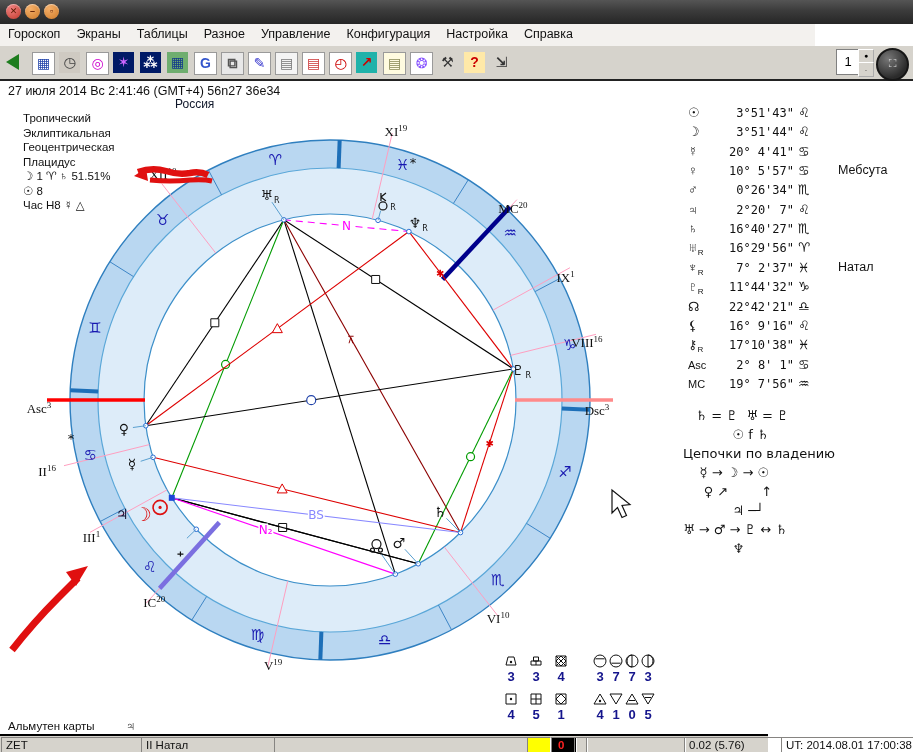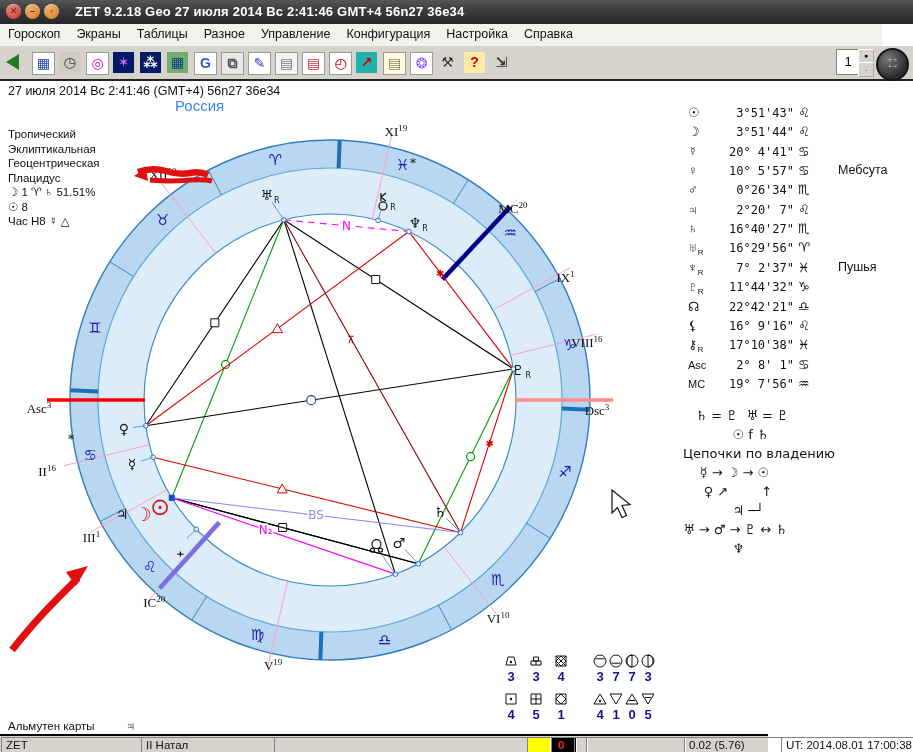--- a/index.html
+++ b/index.html
@@ -4,41 +4,41 @@
 <style>
   html,body{margin:0;padding:0;}
   body{width:913px;height:752px;overflow:hidden;position:relative;background:#fff;
        font-family:"Liberation Sans","DejaVu Sans",sans-serif;-webkit-font-smoothing:antialiased;}
   #titlebar{position:absolute;left:0;top:0;width:913px;height:24px;
     background:linear-gradient(#555 0%,#3b3b3b 45%,#262626 100%);color:#fff;}
   .winbtn{position:absolute;top:4px;width:15px;height:15px;border-radius:50%;
     font-size:9px;line-height:15px;text-align:center;color:#5a1a00;font-weight:bold;
     box-shadow:inset 0 1px 1px rgba(255,255,255,.5);}
   #title-text{position:absolute;left:75px;top:4px;font-size:13px;font-weight:bold;letter-spacing:.2px;}
-  #menubar{position:absolute;left:0;top:24px;width:882px;height:22px;background:#f3f1ee;
+  #menubar{position:absolute;left:0;top:24px;width:815px;height:22px;background:#f3f1ee;
     border-bottom:1px solid #d8d5d0;font-size:12.5px;color:#111;}
   .menu-item{display:inline-block;padding:3px 8px 0 8px;cursor:default;}
   #toolbar{position:absolute;left:0;top:46px;width:913px;height:33px;background:#d6d3cc;
     border-bottom:2px solid #222;}
   .tbicon{position:absolute;top:6px;width:21px;height:21px;text-align:center;line-height:21px;
     font-size:14px;overflow:hidden;}
   #back-arrow{position:absolute;left:6px;top:8px;width:0;height:0;
     border-top:8px solid transparent;border-bottom:8px solid transparent;border-right:13px solid #1e7d1e;}
   #spinbox{position:absolute;left:836px;top:3px;width:22px;height:24px;background:#fff;
     border:1px solid #808080;border-right:none;font-size:13px;text-align:center;line-height:24px;}
   #spinbtns{position:absolute;left:858px;top:3px;width:14px;height:26px;}
   .spb{position:absolute;left:0;width:14px;height:13px;background:#d6d3cc;border:1px outset #fff;
        font-size:7px;line-height:11px;text-align:center;color:#000;}
   #zoombtn{position:absolute;left:876px;top:2px;width:29px;height:29px;border-radius:50%;
     background:radial-gradient(circle at 35% 30%,#777,#2b2b2b 70%);
     border:2px solid #161616;color:#ddd;font-size:11px;text-align:center;line-height:26px;}
   #content{position:absolute;left:0;top:81px;width:744px;height:653px;background:#fff;padding-left:44px;}
   #chart-date{position:absolute;left:8px;top:3px;font-size:12.5px;color:#111;}
-  #chart-country{position:absolute;left:175px;top:16px;font-size:15px;color:#3b82f6;}
-  #info-block{position:absolute;left:8px;top:30px;font-size:11.5px;line-height:14.5px;color:#111;margin-top:16px;}
+  #chart-country{position:absolute;left:175px;top:16px;font-size:12px;color:#0f172a;}
+  #info-block{position:absolute;left:23px;top:30px;font-size:11.5px;line-height:14.5px;color:#111;}
   #svg-layer{position:absolute;left:0;top:-81px;width:913px;height:752px;}
   .redtext{color:#e01010;font-weight:bold;position:absolute;}
   #nakshatra{left:16px;top:140px;font-size:19px;}
   #bottom-note{left:13px;top:588px;font-size:16.5px;}
   #planet-list{position:absolute;left:688px;top:24px;width:225px;}
   .prow{position:absolute;left:0;height:19px;font-size:12.5px;color:#111;white-space:nowrap;}
   .pg{display:inline-block;width:26px;font-size:13px;}
   .pr{font-size:8px;vertical-align:-3px;}
   .pdeg{display:inline-block;width:80px;text-align:right;font-family:"DejaVu Sans Mono",monospace;font-size:12px;}
   .psign{display:inline-block;width:20px;margin-left:4px;font-size:13px;}
@@ -53,21 +53,20 @@
   .scell{position:absolute;top:1px;height:14px;border:1px solid;border-color:#868481 #fdfdfd #fdfdfd #868481;
      padding-top:1px;padding-left:4px;overflow:hidden;white-space:nowrap;}
 </style>
 </head>
 <body>
 
 <div id="titlebar">
   <div class="winbtn" style="left:6px;background:radial-gradient(circle at 35% 30%,#f08080,#c03a2a);">✕</div>
   <div class="winbtn" style="left:25px;background:radial-gradient(circle at 35% 30%,#f5b06a,#d07b28);">–</div>
   <div class="winbtn" style="left:44px;background:radial-gradient(circle at 35% 30%,#f5b06a,#d07b28);">▫</div>
-  <div id="title-text">ZET 9.2.18 Geo   27 июля 2014  Вс   2:41:46 GMT+4 56n27  36e34</div>
 </div>
 
 <div id="menubar"><span class="menu-item">Гороскоп</span><span class="menu-item">Экраны</span><span class="menu-item">Таблицы</span><span class="menu-item">Разное</span><span class="menu-item">Управление</span><span class="menu-item">Конфигурация</span><span class="menu-item">Настройка</span><span class="menu-item">Справка</span></div>
 
 <div id="toolbar">
   <div id="back-arrow"></div>
   <div id="tb-icons">
       <div class="tbicon" style="left: 32px; background: rgb(255, 255, 255); color: rgb(34, 68, 170); border: 1px solid rgb(154, 154, 154); font-weight: bold;">▦</div>
       <div class="tbicon" style="left: 59px; background: rgb(207, 202, 194); color: rgb(68, 68, 68); font-weight: bold;">◷</div>
       <div class="tbicon" style="left: 86px; background: rgb(255, 255, 255); color: rgb(204, 0, 204); border: 1px solid rgb(154, 154, 154); font-weight: bold;">◎</div>
@@ -279,21 +278,21 @@
 
   <div id="planet-list">
       <div class="prow" style="top: 0px;"><span class="pg">☉</span><span class="pdeg">3°51'43"</span><span class="psign">♌</span></div>
       <div class="prow" style="top: 19.35px;"><span class="pg">☽</span><span class="pdeg">3°51'44"</span><span class="psign">♌</span></div>
       <div class="prow" style="top: 38.7px;"><span class="pg">☿</span><span class="pdeg">20° 4'41"</span><span class="psign">♋</span></div>
       <div class="prow" style="top: 58.05px;"><span class="pg">♀</span><span class="pdeg">10° 5'57"</span><span class="psign">♋</span><span class="pnote">Мебсута</span></div>
       <div class="prow" style="top: 77.4px;"><span class="pg">♂</span><span class="pdeg">0°26'34"</span><span class="psign">♏</span></div>
       <div class="prow" style="top: 96.75px;"><span class="pg">♃</span><span class="pdeg">2°20' 7"</span><span class="psign">♌</span></div>
       <div class="prow" style="top: 116.1px;"><span class="pg">♄</span><span class="pdeg">16°40'27"</span><span class="psign">♏</span></div>
       <div class="prow" style="top: 135.45px;"><span class="pg">♅<span class="pr">R</span></span><span class="pdeg">16°29'56"</span><span class="psign">♈</span></div>
-      <div class="prow" style="top: 154.8px;"><span class="pg">♆<span class="pr">R</span></span><span class="pdeg">7° 2'37"</span><span class="psign">♓</span><span class="pnote">Пушья</span></div>
+      <div class="prow" style="top: 154.8px;"><span class="pg">♆<span class="pr">R</span></span><span class="pdeg">7° 2'37"</span><span class="psign">♓</span><span class="pnote">Натал</span></div>
       <div class="prow" style="top: 174.15px;"><span class="pg">♇<span class="pr">R</span></span><span class="pdeg">11°44'32"</span><span class="psign">♑</span></div>
       <div class="prow" style="top: 193.5px;"><span class="pg">☊</span><span class="pdeg">22°42'21"</span><span class="psign">♎</span></div>
       <div class="prow" style="top: 212.85px;"><span class="pg">⚸</span><span class="pdeg">16° 9'16"</span><span class="psign">♌</span></div>
       <div class="prow" style="top: 232.2px;"><span class="pg">⚷<span class="pr">R</span></span><span class="pdeg">17°10'38"</span><span class="psign">♓</span></div>
       <div class="prow" style="top: 251.55px;"><span class="pg" style="font-size: 11px;">Asc</span><span class="pdeg">2° 8' 1"</span><span class="psign">♋</span></div>
       <div class="prow" style="top: 270.9px;"><span class="pg" style="font-size: 11px;">MC</span><span class="pdeg">19° 7'56"</span><span class="psign">♒</span></div>
     </div>
 
   <div id="dispositors">   ♄ = ♇  ♅ = ♇
             ☉ f ♄

